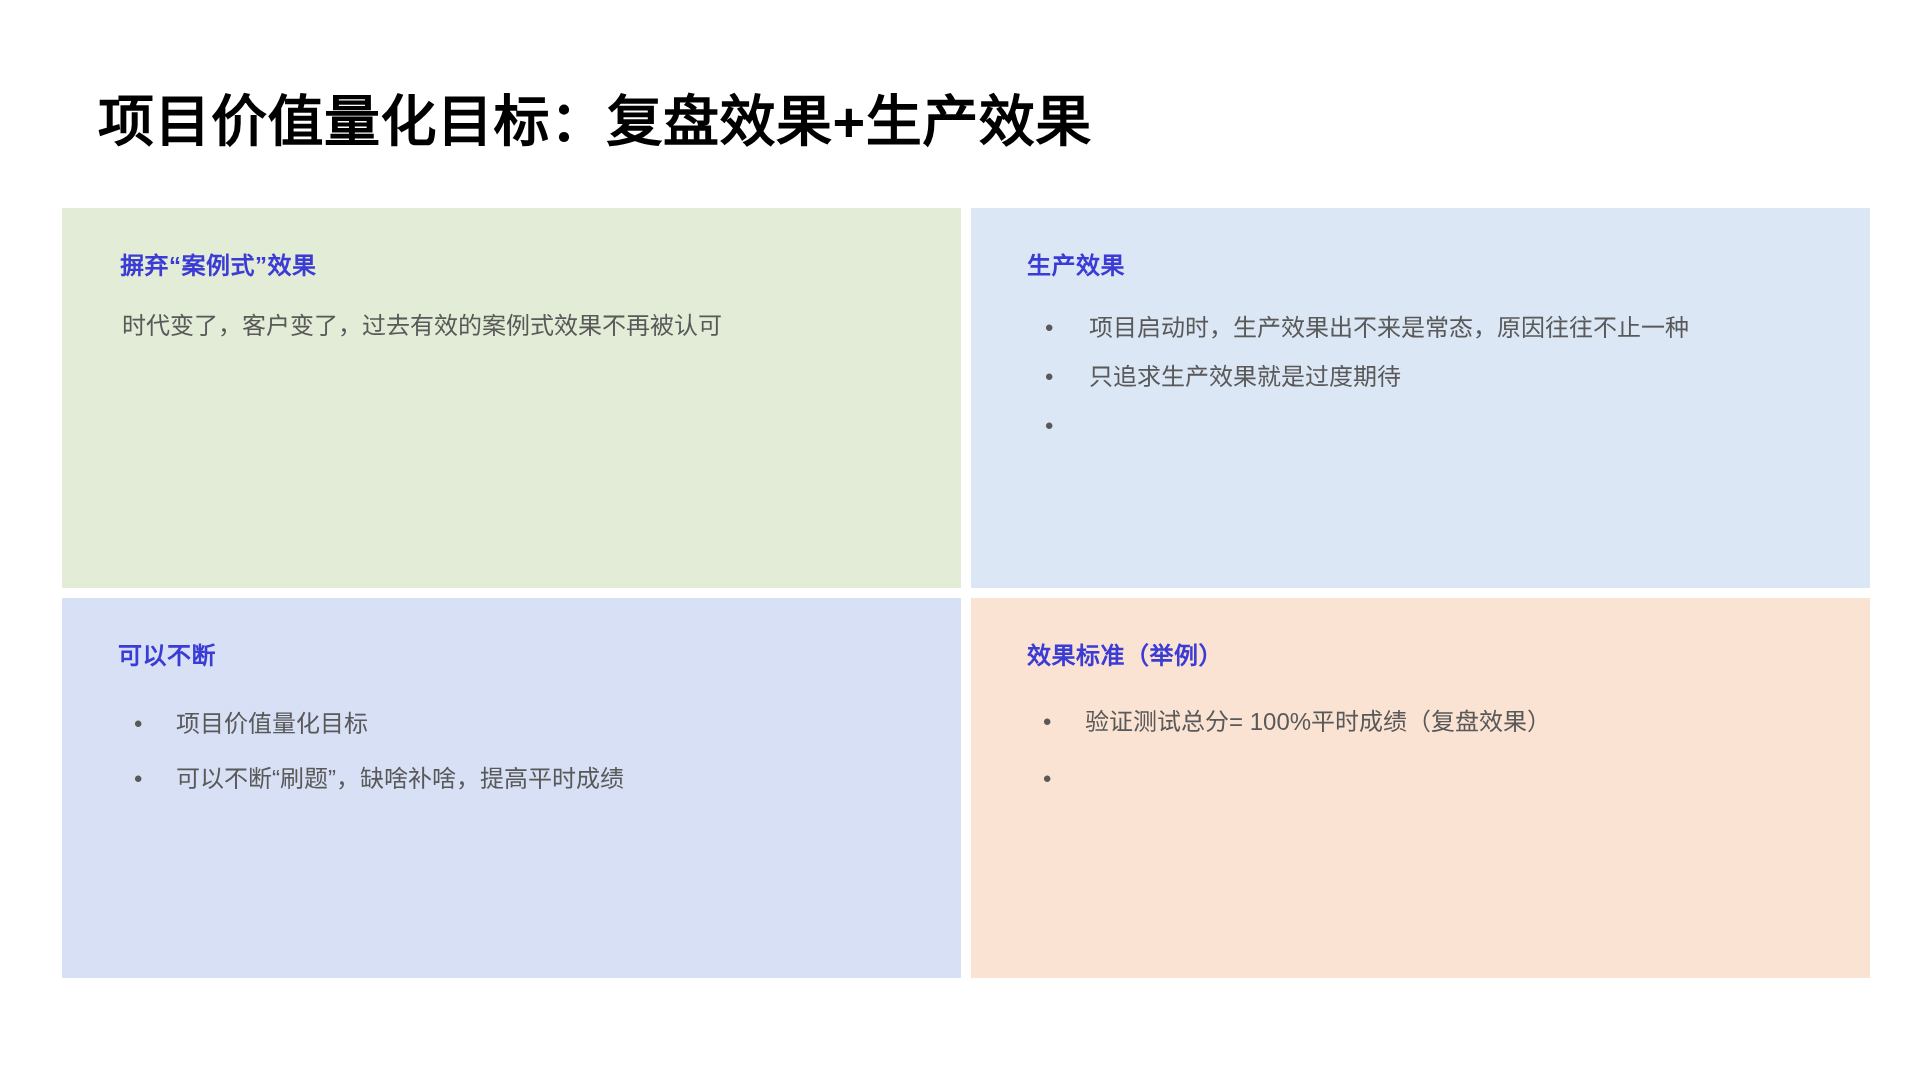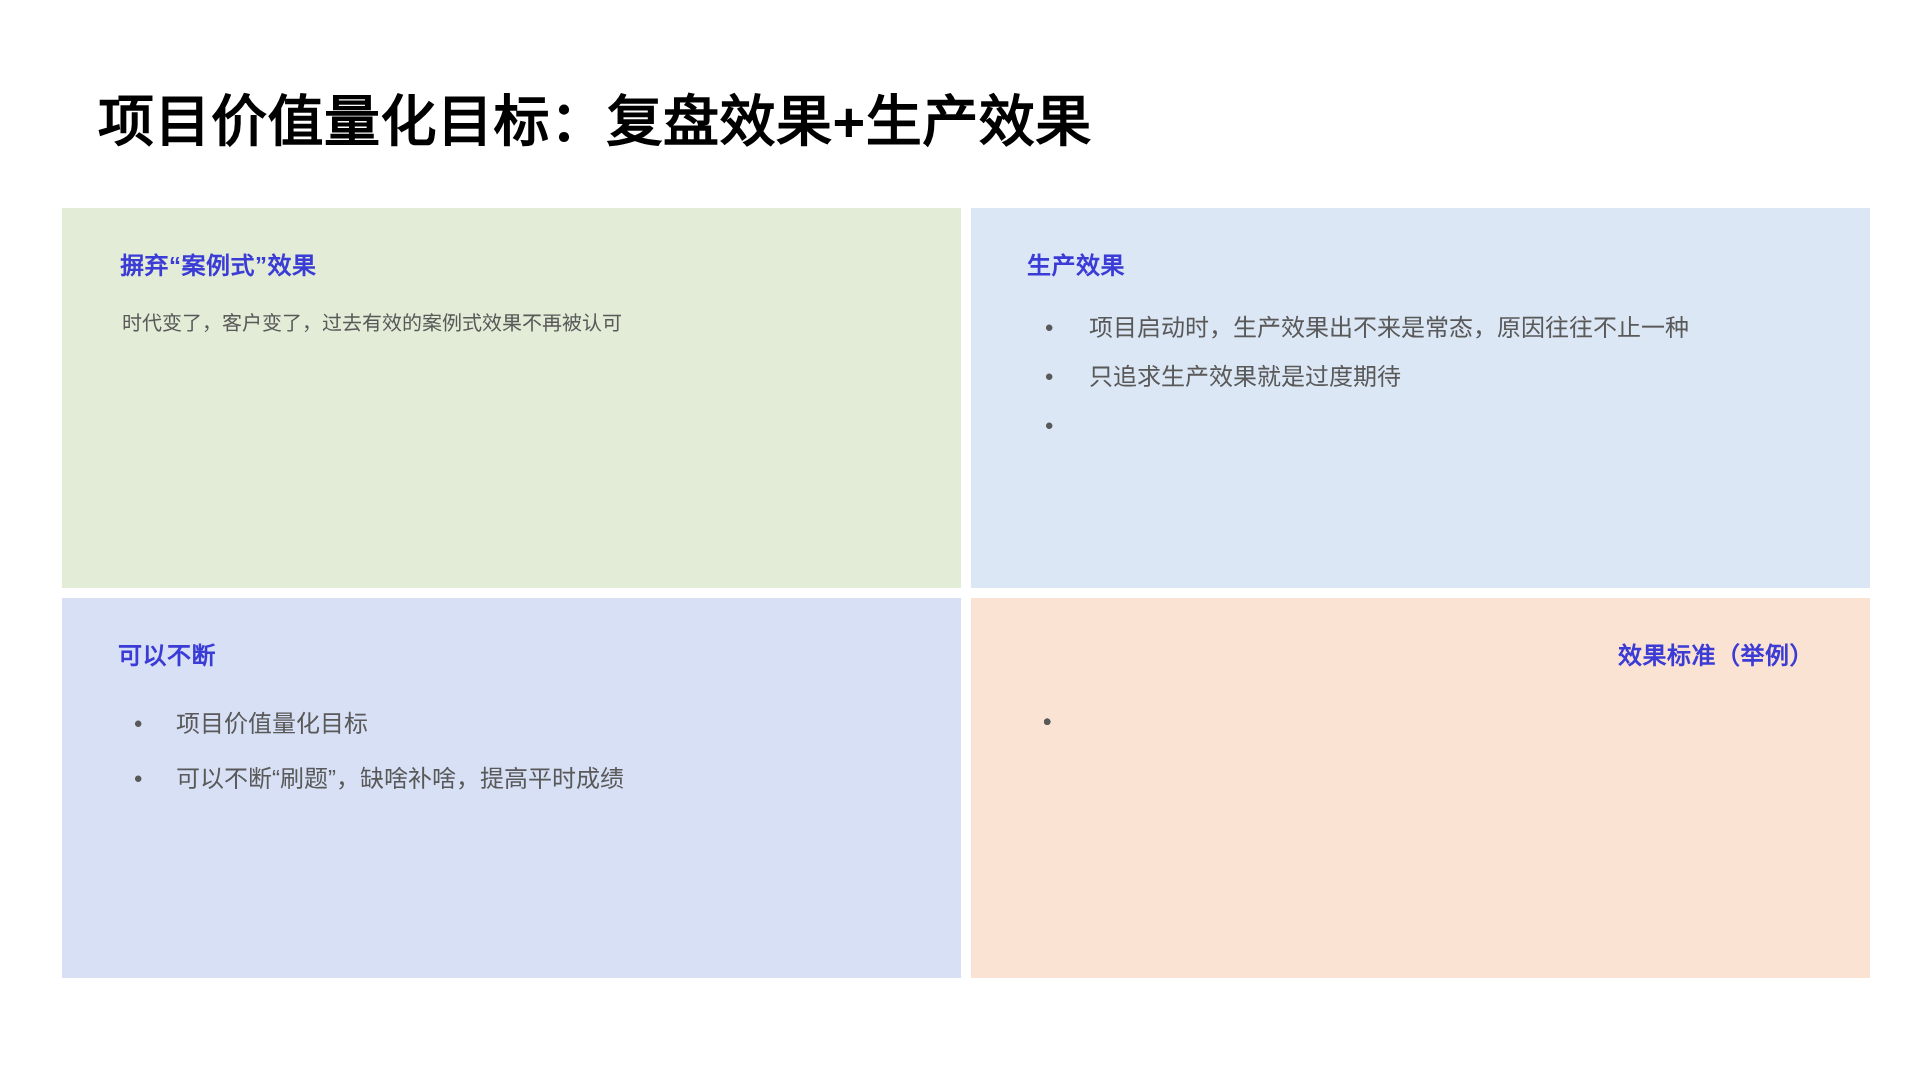--- a/index.html
+++ b/index.html
@@ -56,25 +56,25 @@
 
   .card-heading {
     font-size: 24px;
     font-weight: bold;
     color: #3b3bd6;
     margin: 0 0 26px 0;
     line-height: 1.2;
     letter-spacing: 0.5px;
   }
   .card-green .card-heading { margin-left: 2px; }
-  .card-peach .card-heading { margin-bottom: 30px; text-align: right; }
+  .card-peach .card-heading { margin-bottom: 30px; }
   .card-indigo .card-heading { margin-bottom: 32px; }
 
   .card-body-text {
-    font-size: 20px;
+    font-size: 24px;
     color: #595959;
     line-height: 1.6;
     margin: 0;
     padding-left: 4px;
   }
   .bullet-list {
     list-style: none;
     margin: 0;
     padding: 0;
   }
@@ -143,20 +143,21 @@
           <span>可以不断“刷题”，缺啥补啥，提高平时成绩</span>
         </li>
       </ul>
     </section>
 
     <section class="card card-peach">
       <h2 class="card-heading">效果标准（举例）</h2>
       <ul class="bullet-list">
         <li class="bullet-item">
           <span class="bullet-dot">•</span>
+          <span>验证测试总分= 100%平时成绩（复盘效果）</span>
         </li>
         <li class="bullet-item">
           <span class="bullet-dot">•</span>
         </li>
       </ul>
     </section>
 
   </div>
 </div>
 

